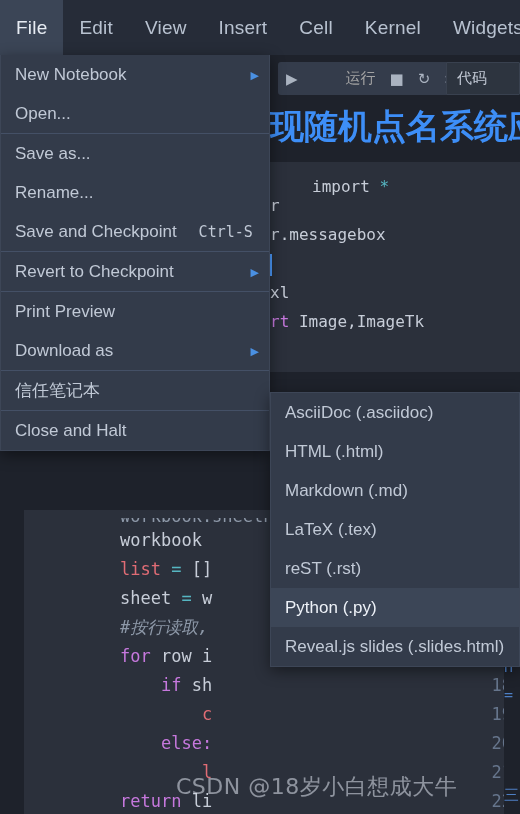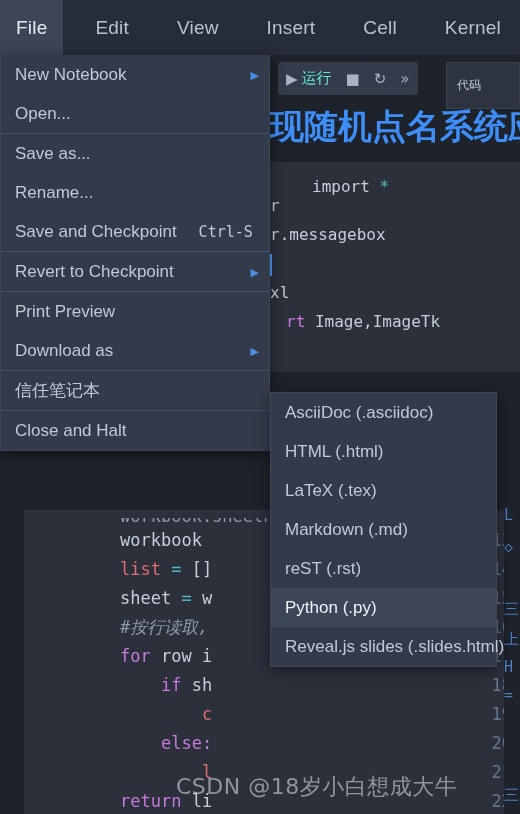--- a/index.html
+++ b/index.html
@@ -10,21 +10,20 @@
     -webkit-font-smoothing:antialiased;
   }
   #root{position:relative;width:520px;height:814px;overflow:hidden;background:#1e222b;}
 
   
   .menubar{
     position:absolute;left:0;top:0;width:520px;height:55px;
     background:#262c38;
     display:flex;align-items:center;
     z-index:5;
-    gap:16px;
   }
   .menubar-item{
     height:55px;display:flex;align-items:center;justify-content:center;
     padding:0 16px;color:#b8c2d0;font-size:19px;letter-spacing:.2px;
     box-sizing:border-box;cursor:default;
   }
   .menubar-item.active{background:#3b4556;color:#e7ecf3;}
 
   
   .nb-body{position:absolute;left:0;top:55px;width:520px;height:759px;background:#1e222b;}
@@ -32,26 +31,26 @@
   .toolbar{
     position:absolute;left:270px;top:57px;width:250px;height:44px;
   }
   .tb-group{
     position:absolute;left:8px;top:5px;height:33px;
     background:#343c4b;border-radius:3px;
     display:flex;align-items:center;padding:0 6px;box-sizing:border-box;
     color:#aab3c0;font-size:15px;gap:10px;
   }
   .tb-btn{display:flex;align-items:center;gap:4px;color:#aab3c0;font-size:15px;padding:0 2px;}
-  .tb-run-label{font-size:15px;color:#5eead4;}
+  .tb-run-label{font-size:15px;color:#a3a3a3;margin-left:44px;}
   .tb-sel{
-    position:absolute;left:176px;top:5px;height:47px;min-width:74px;
+    position:absolute;left:176px;top:5px;height:33px;min-width:74px;
     background:#2d343f;border:1px solid #39414f;border-radius:1px;
     display:flex;align-items:center;padding:0 10px;box-sizing:border-box;
-    color:#c3cad6;font-size:12px;
+    color:#c3cad6;font-size:15px;
   }
   .glyph{font-family:"DejaVu Sans", sans-serif;}
 
   
   .md-cell{
     position:absolute;left:270px;top:104px;width:250px;height:50px;
     overflow:hidden;
   }
   .md-h1{
     position:absolute;left:0;top:-2px;white-space:nowrap;
@@ -135,21 +134,21 @@
     margin-left:22px;color:#c1c9d6;font-family:"DejaVu Sans Mono", monospace;font-size:15px;
   }
   .mi .arrow{
     position:absolute;right:10px;top:50%;transform:translateY(-50%);
     color:#4a90e2;font-size:11px;font-family:"DejaVu Sans", sans-serif;
   }
   .mdiv{height:1px;background:#445066;margin:0;}
 
   
   .submenu{
-    position:absolute;left:270px;top:392px;width:227px;
+    position:absolute;left:270px;top:392px;width:250px;
     background:#333b4a;border:1px solid #3d4657;
     box-shadow:0 4px 14px rgba(0,0,0,.45);
     z-index:40;box-sizing:border-box;
   }
   .si{
     height:39px;display:flex;align-items:center;padding:0 14px;
     color:#c1c9d6;font-size:17px;box-sizing:border-box;white-space:nowrap;cursor:default;
   }
   .si.hl{background:#3c4657;color:#eef2f8;}
 
@@ -186,21 +185,21 @@
   <div class="md-cell">
     <div class="md-h1">现随机点名系统应</div>
   </div>
 
   <div class="code-cell-1">
     <div class="cl" style="top:10px;margin-left:42px;">import <span class="op">*</span></div>
     <div class="cl" style="top:29px;">r</div>
     <div class="cl" style="top:58px;">r.messagebox</div>
     <div class="caret" style="top:92px;"></div>
     <div class="cl" style="top:116px;">xl</div>
-    <div class="cl" style="top:145px;padding-left:16px;"><span class="kw">rt </span>Image,ImageTk</div>
+    <div class="cl" style="top:145px;"><span class="kw">rt </span>Image,ImageTk</div>
   </div>
 
   <div class="cell-top-strip"></div>
   <div class="cell-sel-bar"></div>
   <div class="code-cell-2">
     <div class="gutter"></div>
 
     <div class="partial-line">workbook.sheetnames</div>
 
     <div class="ln" style="top:8px;">13</div>
@@ -286,24 +285,24 @@
   </div>
 
   <div class="submenu">
     <div class="si">
         <span>AsciiDoc (.asciidoc)</span>
       </div>
     <div class="si">
         <span>HTML (.html)</span>
       </div>
     <div class="si">
+        <span>Markdown (.md)</span>
+      </div>
+    <div class="si">
         <span>LaTeX (.tex)</span>
-      </div>
-    <div class="si">
-        <span>Markdown (.md)</span>
       </div>
     <div class="si">
         <span>reST (.rst)</span>
       </div>
     <div class="si hl">
         <span>Python (.py)</span>
       </div>
     <div class="si">
         <span>Reveal.js slides (.slides.html)</span>
       </div>

